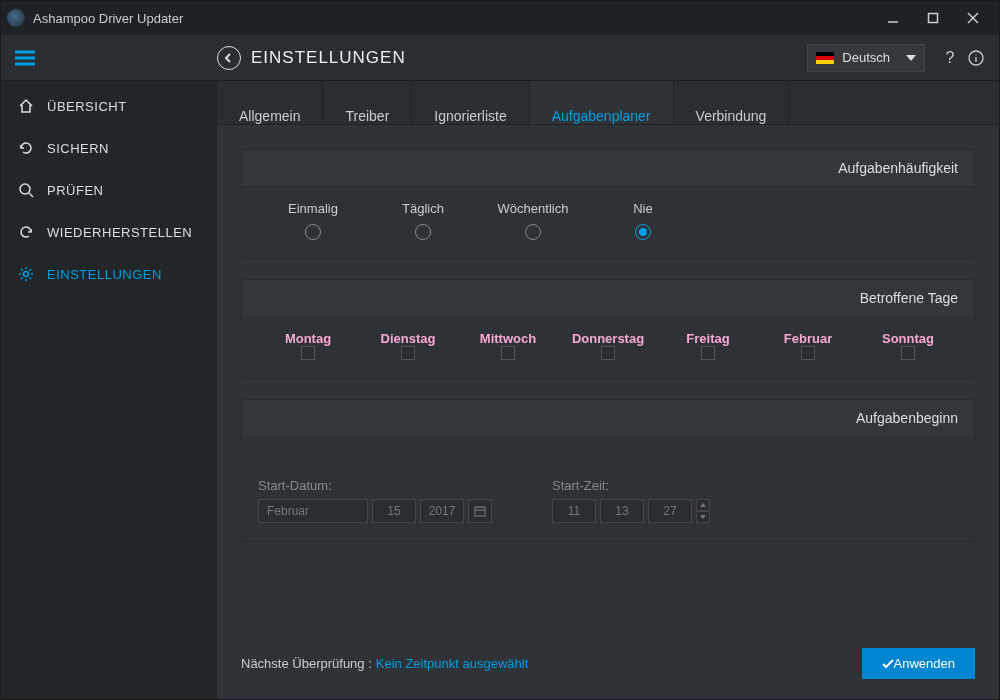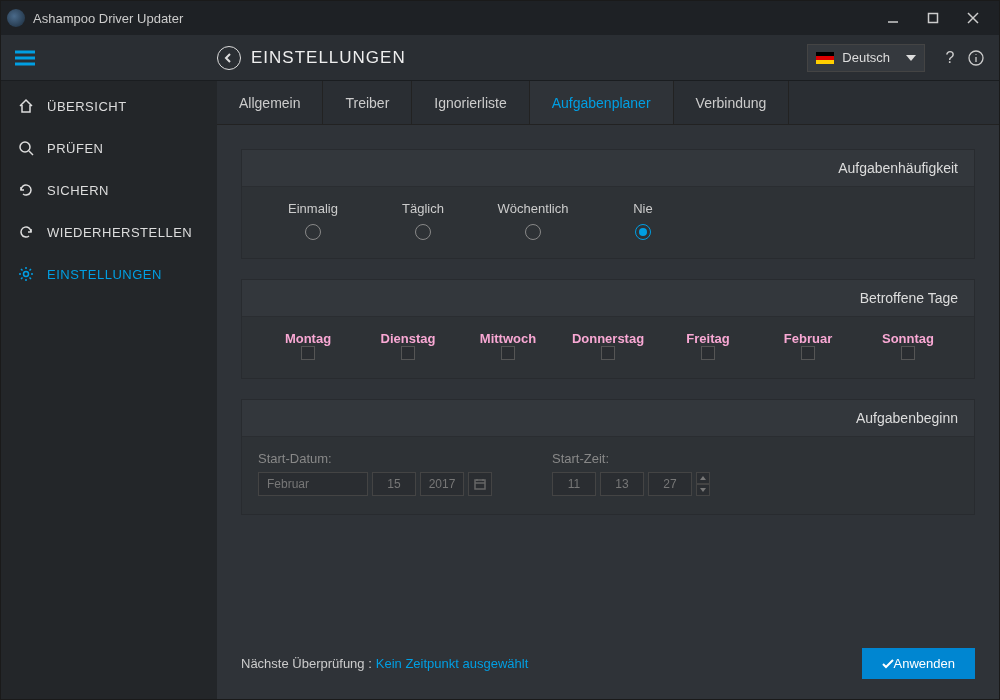--- a/index.html
+++ b/index.html
@@ -27,40 +27,40 @@
 
   .body { flex: 1; display: flex; min-height: 0; }
   .sidebar { width: 216px; background: #232629; display: flex; flex-direction: column; padding-top: 4px; }
   .side-item { display: flex; align-items: center; height: 42px; padding: 0 16px; color: #ddd; font-size: 13px; cursor: pointer; gap: 12px; letter-spacing: 0.5px; }
   .side-item.active { color: #009fe3; }
   .side-item .s-icon { width: 18px; display: flex; align-items: center; justify-content: center; }
   .side-item .s-icon svg { width: 16px; height: 16px; stroke: currentColor; fill: none; stroke-width: 1.5; }
 
   .main { flex: 1; display: flex; flex-direction: column; background: #2f3338; min-width: 0; }
   .tabs { height: 44px; display: flex; border-bottom: 1px solid #222; background: #2a2e33; }
-  .tab { padding: 0 22px; display: flex; align-items: center; color: #ccc; font-size: 14px; cursor: pointer; border-right: 1px solid #222; }
+  .tab { padding: 0 22px; display: flex; align-items: flex-end; color: #ccc; font-size: 14px; cursor: pointer; border-right: 1px solid #222; }
   .tab.active { color: #009fe3; background: #2f3338; }
 
   .content { flex: 1; padding: 24px 24px 10px 24px; display: flex; flex-direction: column; gap: 20px; overflow: hidden; }
   .panel { background: #33373c; border: 1px solid #282b2f; }
   .panel-hdr { padding: 10px 16px; color: #ddd; font-size: 14px; border-bottom: 1px solid #2a2d31; text-align: right; }
   .panel-body { padding: 14px 16px 18px 16px; background: #2e3236; }
 
   .freq-row { display: flex; gap: 0; }
   .freq-opt { width: 110px; display: flex; flex-direction: column; align-items: center; gap: 8px; color: #ccc; font-size: 13px; cursor: pointer; }
   .radio { width: 16px; height: 16px; border: 1.5px solid #888; border-radius: 50%; display: flex; align-items: center; justify-content: center; }
   .radio.sel { border-color: #009fe3; }
   .radio.sel::after { content: ""; width: 8px; height: 8px; background: #009fe3; border-radius: 50%; }
 
   .days-row { display: flex; justify-content: space-between; }
   .day-opt { display: flex; flex-direction: column; align-items: center; gap: 0; color: #f9a8d4; font-size: 13px; flex: 1; font-weight: bold; }
   .checkbox { width: 14px; height: 14px; border: 1px solid #555; background: #2a2d31; }
 
   .start-row { display: flex; gap: 60px; }
-  .start-col { display: flex; flex-direction: column; gap: 6px; }
+  .start-col { display: flex; flex-direction: column; gap: 6px; margin-top: 27px; }
   .start-label { color: #888; font-size: 13px; }
   .field-group { display: flex; gap: 4px; align-items: center; }
   .fld { border: 1px solid #444; background: #2a2d31; color: #777; font-size: 12px; height: 24px; display: flex; align-items: center; padding: 0 8px; }
   .fld.month { width: 110px; }
   .fld.num { width: 44px; justify-content: center; }
   .cal-btn { width: 24px; height: 24px; border: 1px solid #444; background: #2a2d31; display: flex; align-items: center; justify-content: center; cursor: pointer; }
   .cal-btn svg { width: 12px; height: 12px; stroke: #666; fill: none; stroke-width: 1.5; }
   .spinner { display: flex; flex-direction: column; }
   .spin-btn { width: 14px; height: 12px; border: 1px solid #444; background: #2a2d31; display: flex; align-items: center; justify-content: center; cursor: pointer; }
   .spin-btn svg { width: 6px; height: 4px; fill: #777; }
@@ -139,34 +139,34 @@
         <span class="s-icon">
             <svg viewBox="0 0 16 16">
               <path d="M2 8 L8 2 L14 8 M4 7 V14 H12 V7"></path>
             </svg>
           </span>
         <span>ÜBERSICHT</span>
       </div>
       <div class="side-item">
         <span class="s-icon">
             <svg viewBox="0 0 16 16">
+              <path d="M3 8 A5 5 0 1 1 5 12"></path>
+              <polyline points="3,5 3,8 6,8"></polyline>
+            </svg>
+          </span>
+        <span>SICHERN</span>
+      </div>
+      <div class="side-item">
+        <span class="s-icon">
+            <svg viewBox="0 0 16 16">
               <circle cx="7" cy="7" r="5"></circle>
               <line x1="11" y1="11" x2="15" y2="15"></line>
             </svg>
           </span>
         <span>PRÜFEN</span>
-      </div>
-      <div class="side-item">
-        <span class="s-icon">
-            <svg viewBox="0 0 16 16">
-              <path d="M3 8 A5 5 0 1 1 5 12"></path>
-              <polyline points="3,5 3,8 6,8"></polyline>
-            </svg>
-          </span>
-        <span>SICHERN</span>
       </div>
       <div class="side-item">
         <span class="s-icon">
             <svg viewBox="0 0 16 16">
               <path d="M13 8 A5 5 0 1 0 11 12"></path>
               <polyline points="13,5 13,8 10,8"></polyline>
             </svg>
           </span>
         <span>WIEDERHERSTELLEN</span>
       </div>

